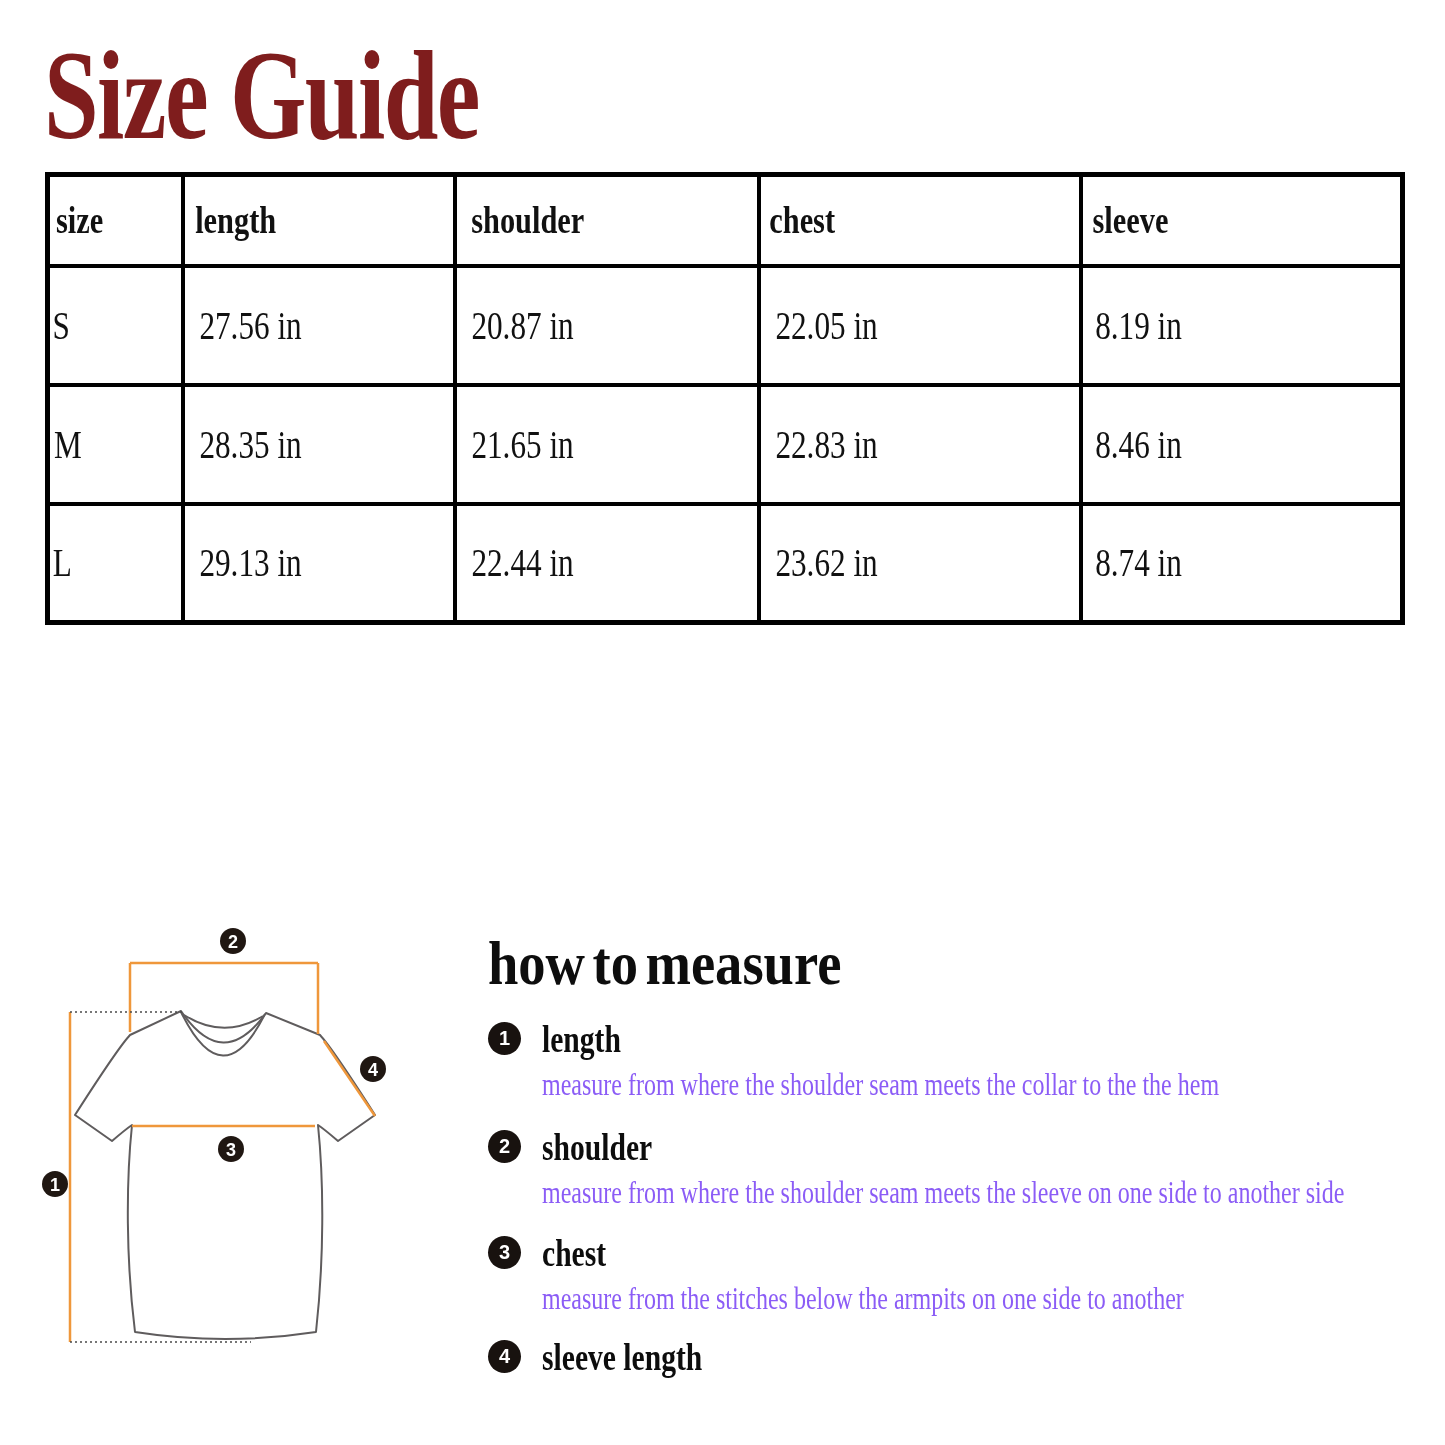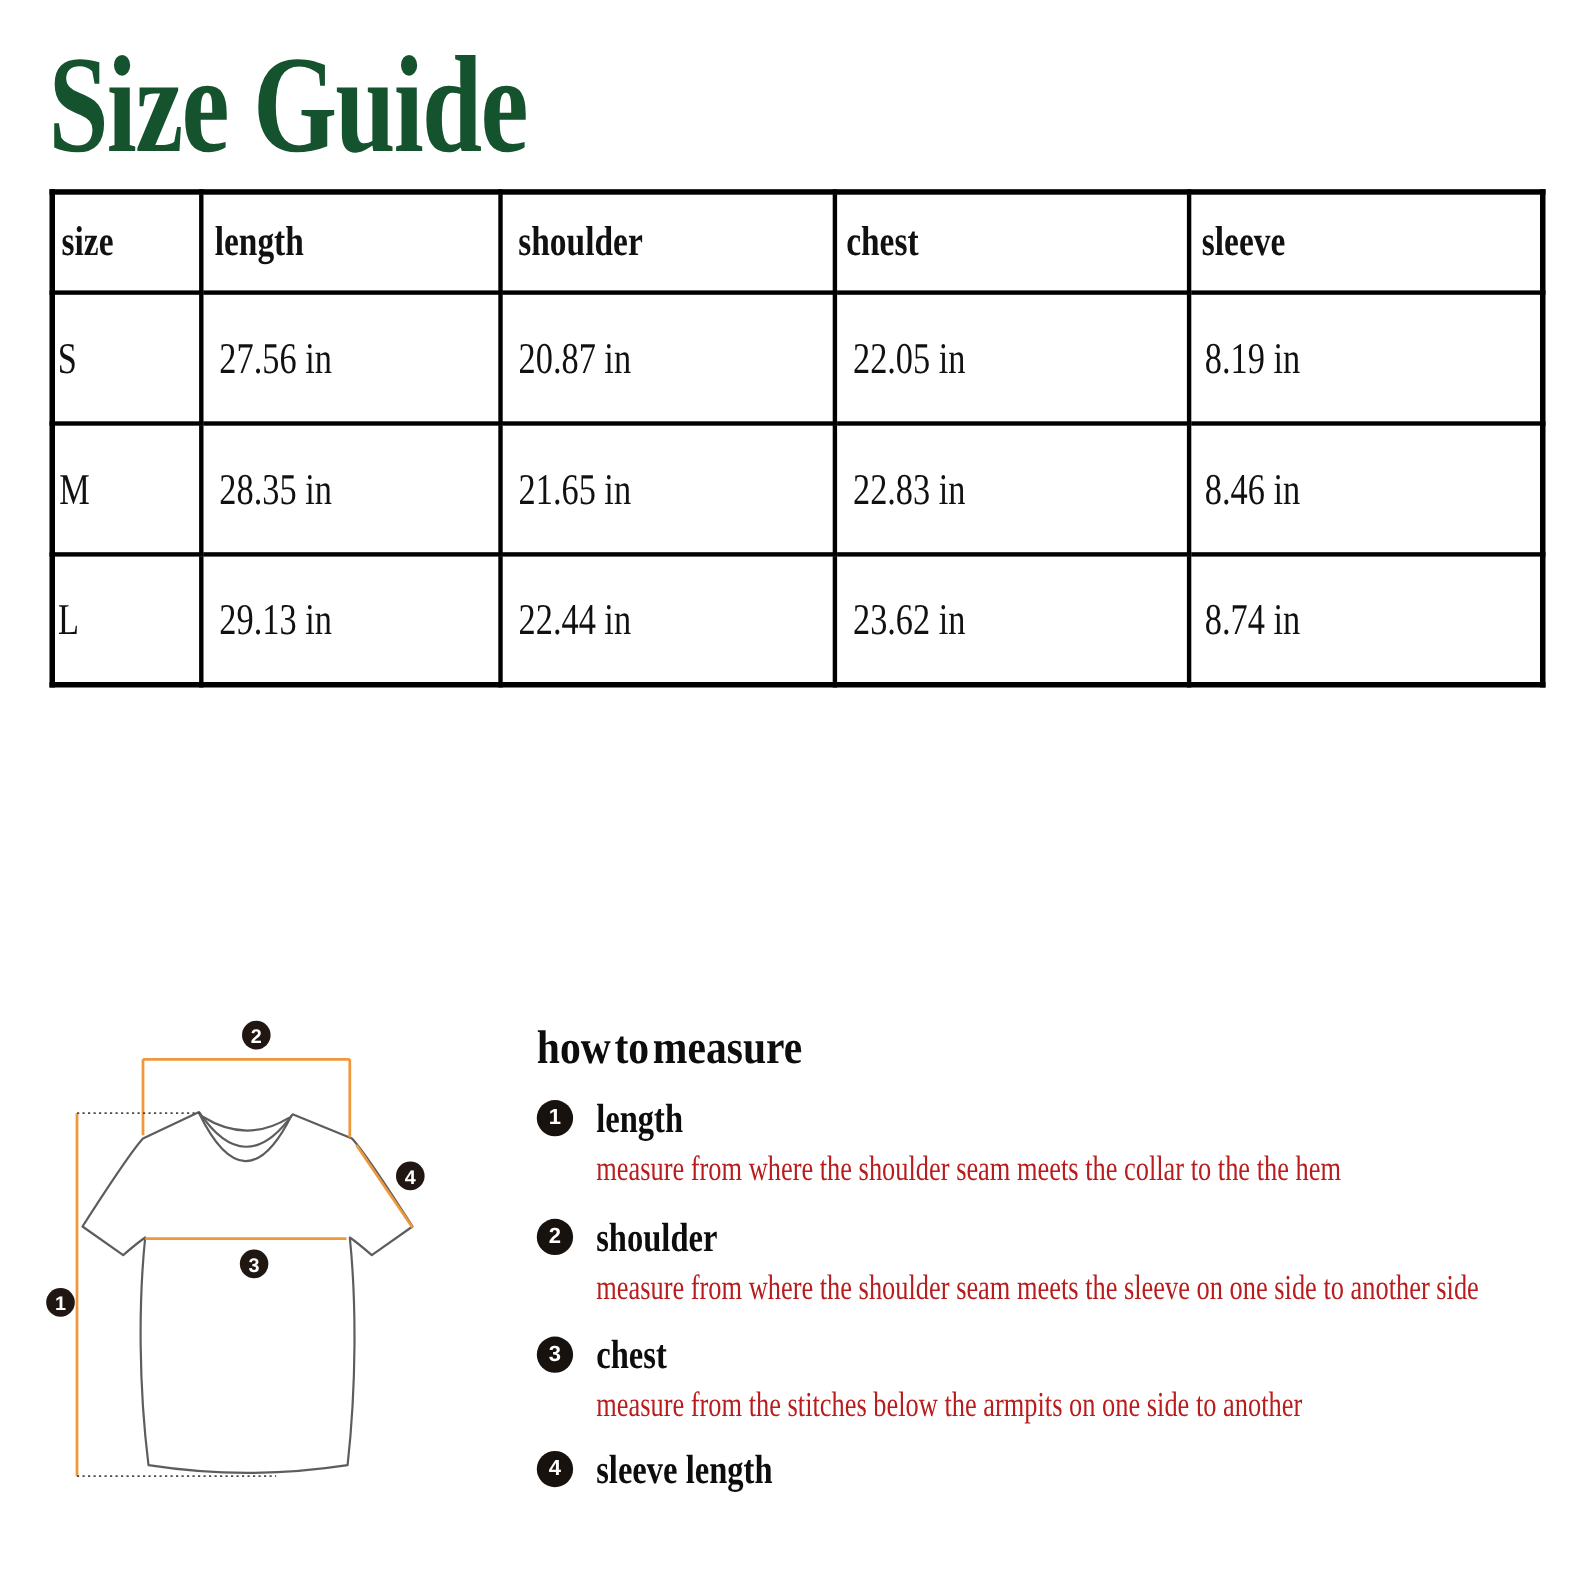--- a/index.html
+++ b/index.html
@@ -11,21 +11,21 @@
   }
   .squeeze {
     display:inline-block; white-space:nowrap;
     transform:scaleX(var(--sx,0.78));
     transform-origin:var(--so,center center);
   }
   
   .page-title {
     position:absolute; left:44px; top:24px; margin:0;
     font-size:126px; font-weight:600; line-height:1.15; letter-spacing:-2px;
-    color:#14532d;
+    color:#7f1d1d;
   }
   
   table.size-table {
     position:absolute; left:45px; top:172px; width:1355px;
     border-collapse:collapse; table-layout:fixed;
     border:5px solid #000;
   }
   .size-table th, .size-table td {
     border:4px solid #000; padding:0;
     text-align:left; vertical-align:middle;
@@ -43,38 +43,38 @@
   .dotted-line { fill:none; stroke:#4a4a4a; stroke-width:1.6; stroke-dasharray:2 3; }
   .dbadge circle { fill:#201712; }
   .dbadge text {
     fill:#ffffff; font-family:"Liberation Sans","DejaVu Sans",sans-serif;
     font-size:18px; font-weight:bold; text-anchor:middle;
   }
   
   .howto { position:absolute; left:488px; top:920px; width:957px; }
   .howto-title {
     margin:0; padding-top:8px;
-    font-size:43px; font-weight:600; line-height:1.15;
+    font-size:62px; font-weight:600; line-height:1.15;
     word-spacing:-7px; color:#0d0d0d;
   }
   .measure-item { display:flex; align-items:flex-start; gap:21px; }
   .mi-1 { margin-top:22px; }
   .mi-2 { margin-top:27px; }
   .mi-3 { margin-top:25px; }
   .mi-4 { margin-top:23px; }
   .step-badge {
     flex:0 0 auto; width:33px; height:33px; border-radius:50%;
     background:#18120f; color:#fff;
     font-family:"Liberation Sans","DejaVu Sans",sans-serif;
     font-weight:700; font-size:20px;
     display:flex; align-items:center; justify-content:center;
     margin-top:1px;
   }
   .step-label { font-size:37px; font-weight:700; line-height:1.05; color:#0d0d0d; }
-  .step-desc  { font-size:32px; font-weight:400; line-height:1.1; margin-top:7px; color:#b91c1c; }
+  .step-desc  { font-size:32px; font-weight:400; line-height:1.1; margin-top:7px; color:#8b5cf6; }
 </style>
 </head>
 <body>
 
 <h1 class="page-title"><span class="squeeze" style="--so:left top;">Size Guide</span></h1>
 
 <table class="size-table">
   <colgroup>
     <col style="width:135px">
       <col style="width:272px">

